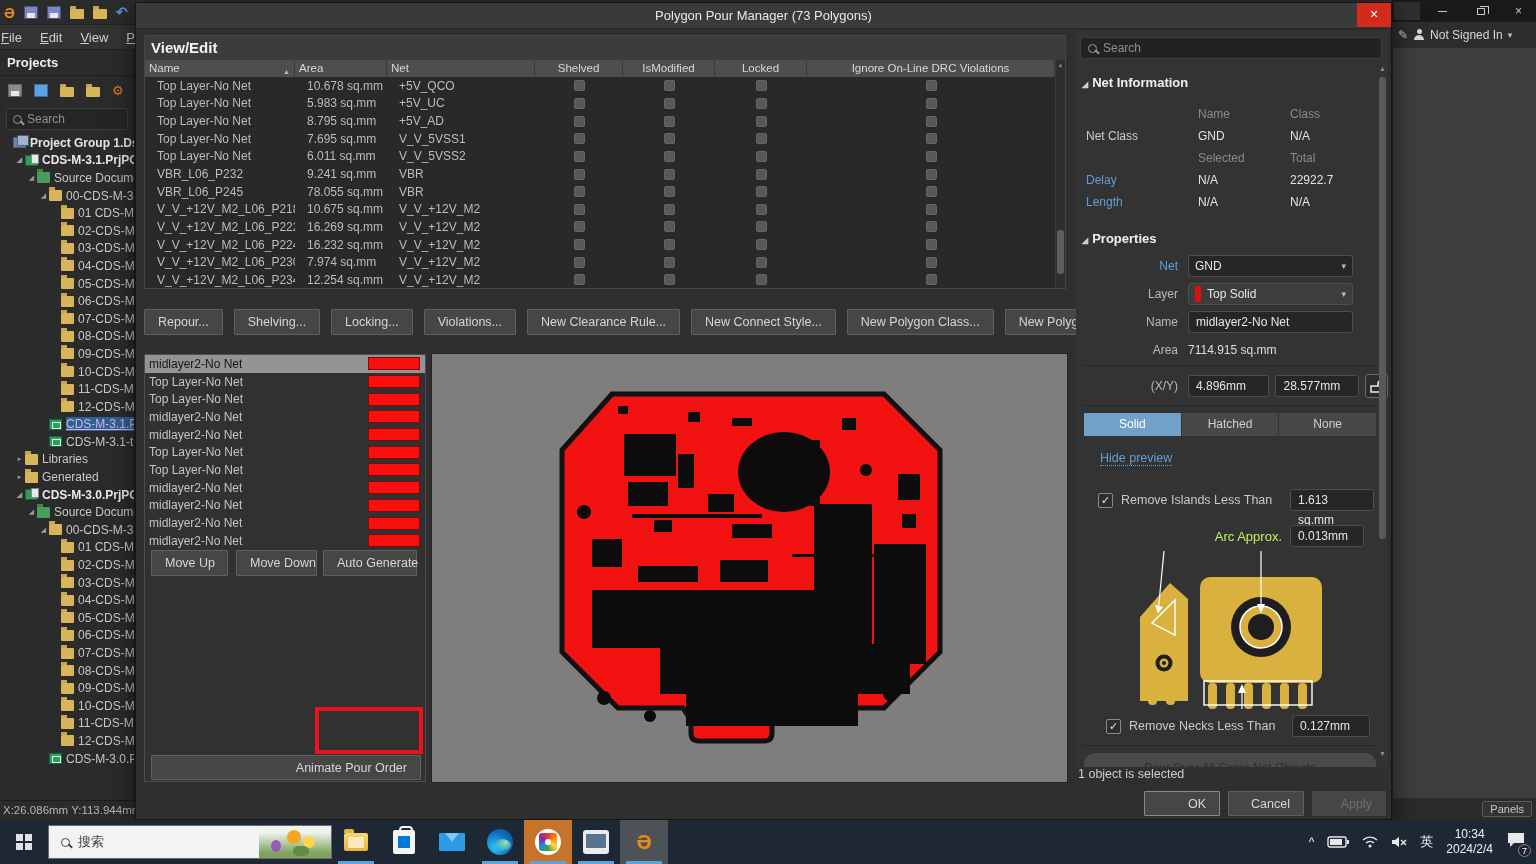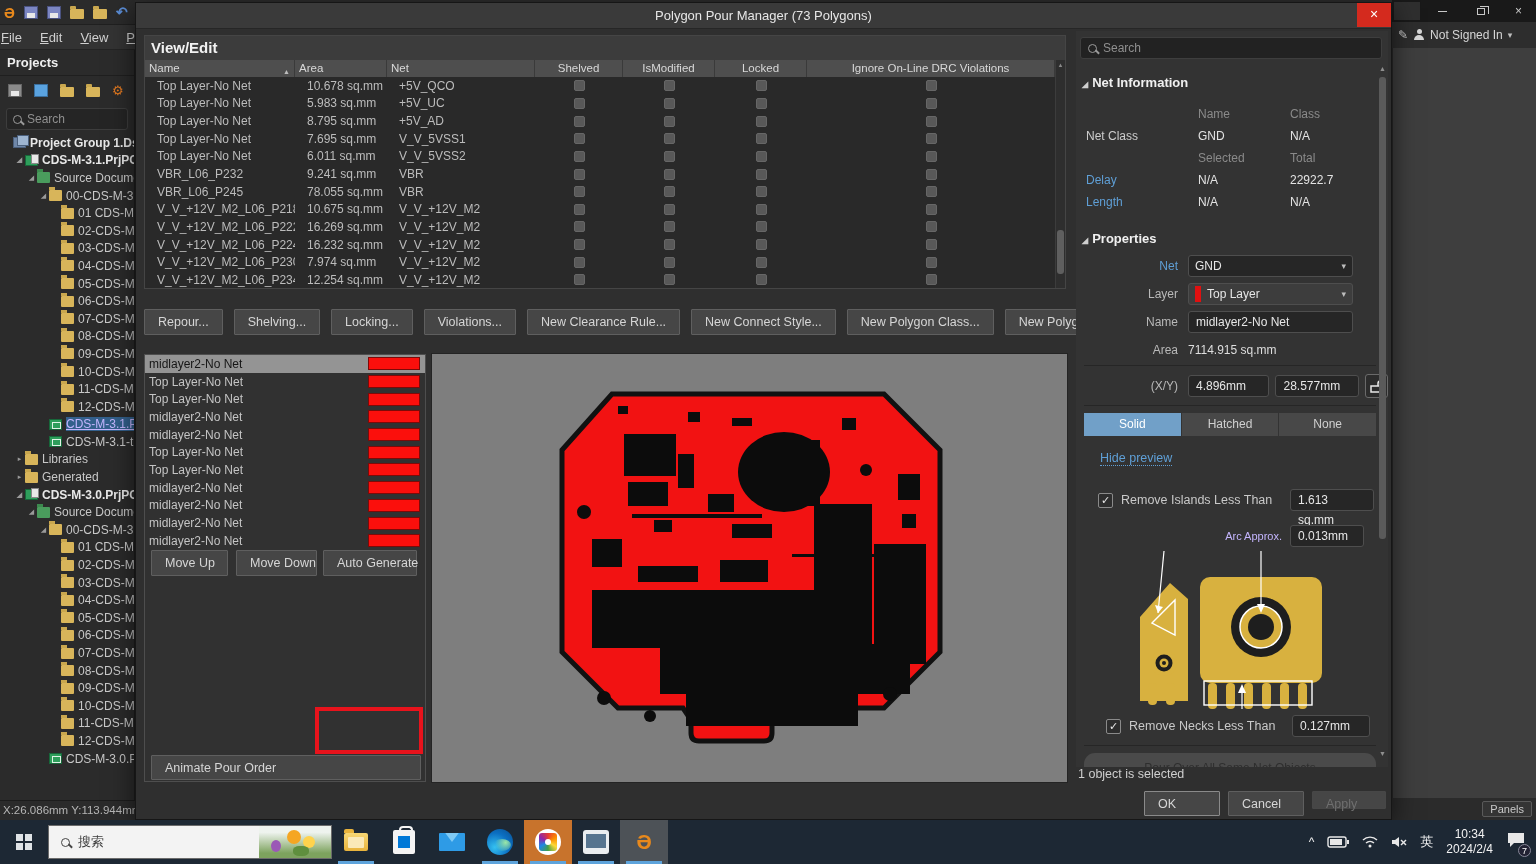--- a/index.html
+++ b/index.html
@@ -82,21 +82,21 @@
 .trow { height:17.65px; display:flex; align-items:center; font-size:12px; color:#bcbcbc; }
 .trow .c { padding-left:12px; white-space:nowrap; overflow:hidden; }
 .trow .cbcell { display:flex; justify-content:center; padding-left:0; }
 .checkbox { width:11px; height:11px; background:#585858; border:1px solid #666; border-radius:2px; display:inline-block; }
 #ve-scroll { position:absolute; right:0; top:24px; width:10px; height:228px; background:#2e2e2e; border-left:1px solid #3c3c3c; }
 #ve-scroll .sarrow { display:block; text-align:center; color:#8a8a8a; font-size:6px; line-height:10px; }
 #ve-thumb { position:absolute; left:1px; bottom:14px; width:7px; height:44px; background:#5f5f5f; border-radius:3px; }
 
 
 #action-row { position:absolute; left:8px; top:306px; display:flex; gap:11px; }
-.btn { background:#464646; border:1px solid #5f5f5f; border-radius:1px; color:#d6d6d6; font-size:12.5px; height:26px; line-height:24px; padding:0 13px; text-align:left; white-space:nowrap; }
+.btn { background:#464646; border:1px solid #5f5f5f; border-radius:1px; color:#d6d6d6; font-size:12.5px; height:26px; line-height:24px; padding:0 13px; text-align:right; white-space:nowrap; }
 
 
 #pour-order { position:absolute; left:8px; top:351px; width:282px; height:428px; background:#313131; border:1px solid #4e4e4e; }
 #po-header { height:26px; background:#454545; color:#f2f2f2; font-weight:bold; font-size:15px; line-height:25px; padding-left:6px; border-bottom:1px solid #2a2a2a; }
 #po-list { }
 .po-row { height:17.7px; display:flex; align-items:center; font-size:12px; color:#c4c4c4; padding-left:4px; }
 .po-row.selected { background:#949494; color:#161616; }
 .po-swatch { margin-left:auto; margin-right:5px; width:52px; height:13px; background:#fb0f0c; border:1px solid #7d0a08; }
 .po-btn { position:absolute; height:26px; }
 #btn-moveup { left:6px; width:77px; }
@@ -133,21 +133,21 @@
 .chk { width:15px; height:15px; background:#2d2d2d; border:1px solid #8a8a8a; border-radius:2px; color:#e8e8e8; font-size:11px; line-height:13px; text-align:center; flex:none; }
 .chk-lbl { color:#c9c9c9; font-size:12.5px; margin-left:8px; }
 #pill-partial { position:absolute; left:8px; top:722px; width:292px; height:24px; background:#4a4a4a; border-radius:11px; color:#2e2e2e; font-size:12px; text-align:center; line-height:30px; overflow:hidden; }
 #rp-scroll { position:absolute; right:1px; top:34px; width:9px; height:692px; }
 #rp-scroll .sarrow { display:block; text-align:center; color:#8f8f8f; font-size:7px; }
 #rp-thumb { position:absolute; left:1px; top:12px; width:7px; height:462px; background:#5a5a5a; border-radius:3px; }
 #dlg-status { position:absolute; left:942px; top:764px; color:#cfcfcf; font-size:12.5px; }
 #dlg-buttons { position:absolute; left:0; top:788px; width:100%; }
 #btn-ok { position:absolute; left:1008px; width:76px; height:25px; border-color:#8a8a8a; }
 #btn-cancel { position:absolute; left:1092px; width:76px; height:25px; }
-#btn-apply { position:absolute; left:1176px; width:74px; height:18px; color:#6f6f6f; border-color:#474747; }
+#btn-apply { position:absolute; left:1176px; width:74px; height:25px; color:#6f6f6f; border-color:#474747; }
 
 
 #taskbar { position:absolute; left:0; top:820px; width:1536px; height:44px; background:#1d2834; display:flex; align-items:stretch; }
 #start-btn { width:48px; display:flex; align-items:center; justify-content:center; }
 .win-logo { width:16px; height:16px; display:grid; grid-template-columns:7px 7px; grid-template-rows:7px 7px; gap:2px; }
 .win-logo span { background:#dfe3e6; }
 #tb-search { width:284px; margin:5px 0; background:#f3f3f3; border:1px solid #6b6b6b; display:flex; align-items:center; gap:8px; padding-left:12px; position:relative; overflow:hidden; }
 #tb-search .mag { border-color:#444; }
 #tb-search .mag::after { background:#444; }
 #tb-search-label { color:#3c3c3c; font-size:13px; }
@@ -847,21 +847,21 @@
         <span class="prop-lbl blue">Net</span>
         <span class="dropdown" style="width:165px;">
             <span>GND</span>
             <span class="dd-arrow">▾</span>
           </span>
       </div>
       <div class="prop-row" style="top:252px;">
         <span class="prop-lbl">Layer</span>
         <span class="dropdown" style="width:165px;background:#3d3d3d;">
             <span class="layer-swatch"></span>
-            <span>Top Layer</span>
+            <span>Top Solid</span>
             <span class="dd-arrow">▾</span>
           </span>
       </div>
       <div class="prop-row" style="top:280px;">
         <span class="prop-lbl">Name</span>
         <span class="tinput" style="width:165px;">midlayer2-No Net</span>
       </div>
       <div class="prop-row" style="top:308px;">
         <span class="prop-lbl">Area</span>
         <span style="color:#dedede;font-size:12px;">7114.915 sq.mm</span>
@@ -887,21 +887,21 @@
       </div>
 
       <span id="hide-preview">Hide preview</span>
 
       <div class="prop-row" style="top:458px;padding-left:22px;">
         <span class="chk">✓</span>
         <span class="chk-lbl">Remove Islands Less Than</span>
         <span class="tinput" style="width:84px;position:absolute;right:14px;">1.613 sq.mm</span>
       </div>
       <div class="prop-row" style="top:494px;">
-        <span style="position:absolute;right:106px;color:#c4b5fd;font-size:11px;text-align:right;">Arc Approx.</span>
+        <span style="position:absolute;right:106px;color:#bef264;font-size:13px;text-align:right;">Arc Approx.</span>
         <span class="tinput" style="width:74px;position:absolute;right:24px;">0.013mm</span>
       </div>
 
       <svg style="position:absolute;left:46px;top:520px;" width="215" height="158" viewBox="0 0 215 158">
         <path d="M 18 66 L 48 32 L 66 48 L 66 150 L 18 150 Z" fill="#d8b13f"></path>
         <path d="M 30 72 L 53 49 L 53 84 Z" fill="none" stroke="#fff" stroke-width="1.4"></path>
         <line x1="42" y1="0" x2="36" y2="62" stroke="#fff" stroke-width="1.2"></line>
         <path d="M 36 62 L 33 54 L 41 56 Z" fill="#fff"></path>
         <circle cx="42" cy="112" r="13" fill="#d8b13f"></circle>
         <circle cx="42" cy="112" r="8.5" fill="#1e1e1e"></circle>

